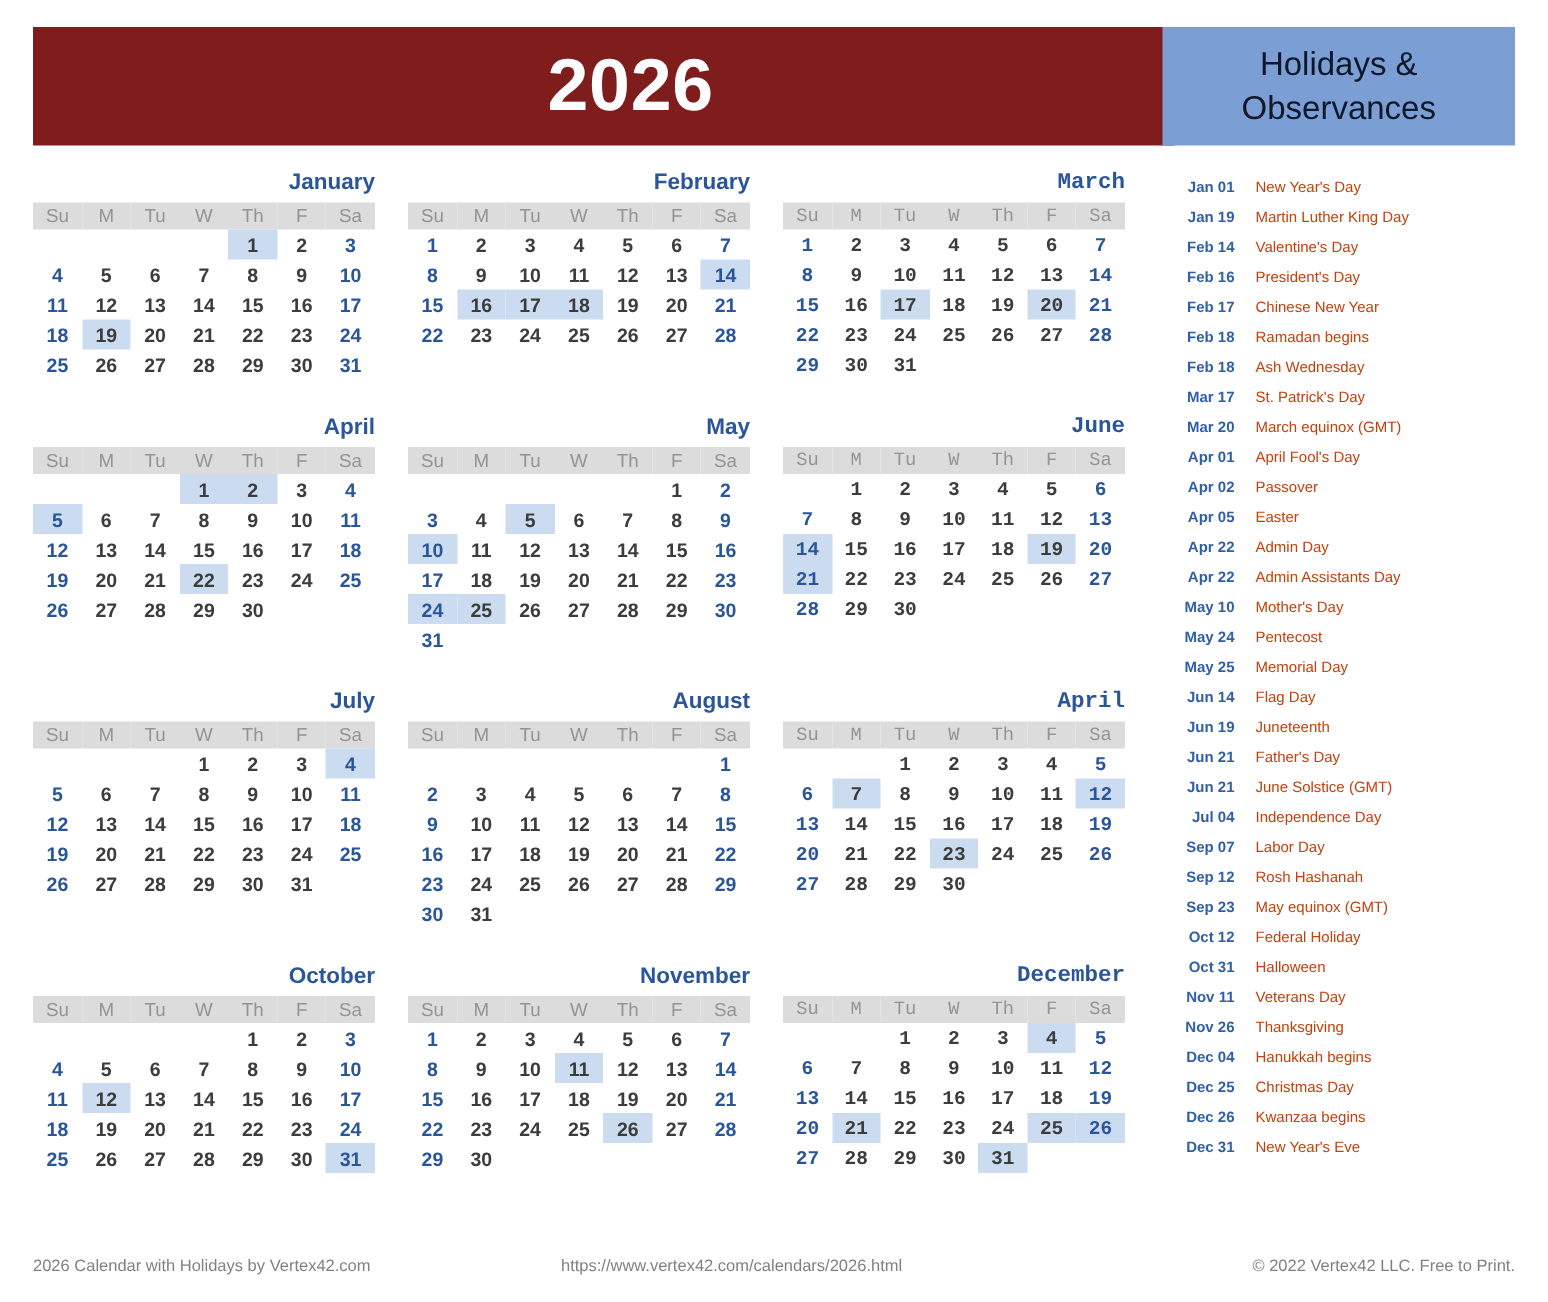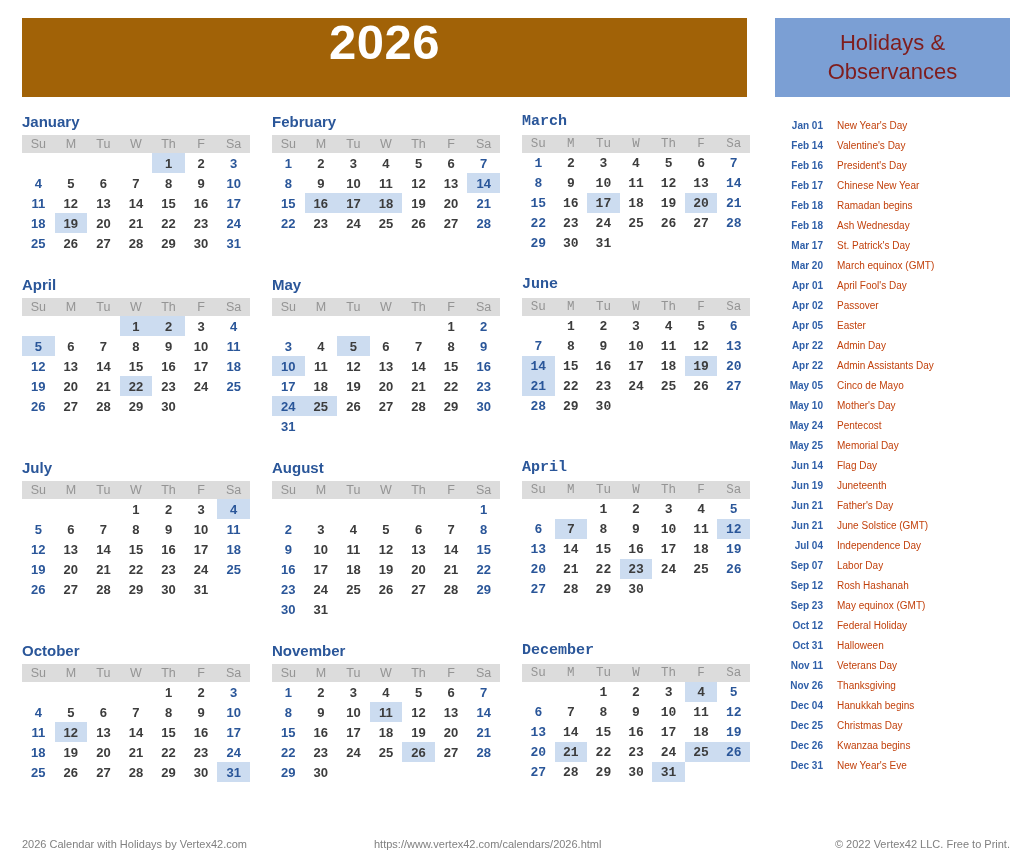--- a/index.html
+++ b/index.html
@@ -29,24 +29,25 @@
     top: 18px;
     width: 988px;
     height: 79px;
   }
   .year-banner {
     position: absolute;
     left: 0;
     top: 0;
     width: 725px;
     height: 79px;
-    background: #a16207;
+    background: #7f1d1d;
     display: flex;
-    align-items: flex-start;
+    align-items: center;
     justify-content: center;
+    padding-left: 36px;
   }
   .year-text {
     color: #ffffff;
     font-size: 49px;
     font-weight: bold;
     letter-spacing: 0.5px;
     line-height: 1;
   }
   .holidays-banner {
     position: absolute;
@@ -54,21 +55,21 @@
     top: 0;
     width: 235px;
     height: 79px;
     background: #7b9fd4;
     display: flex;
     align-items: center;
     justify-content: center;
     text-align: center;
   }
   .holidays-banner-text {
-    color: #7f1d1d;
+    color: #0f172a;
     font-size: 22px;
     font-weight: normal;
     line-height: 1.28;
   }
 
   
   .months-grid {
     position: absolute;
     left: 22px;
     top: 112px;
@@ -78,21 +79,21 @@
     display: flex;
   }
   .month {
     width: 228px;
     margin-right: 22px;
     margin-bottom: 22px;
   }
   .month:last-child { margin-right: 0; font-family: Liberation Mono, monospace; }
 
   .month-title {
-    text-align: left;
+    text-align: right;
     color: #2a5699;
     font-size: 15px;
     font-weight: bold;
     height: 20px;
     line-height: 20px;
     margin-bottom: 3px;
   }
   table.cal {
     border-collapse: collapse;
     width: 228px;
@@ -950,20 +951,24 @@
         </div>
       </div>
     </div>
 
   <div class="holidays-list">
       <div class="holiday-item">
         <span class="holiday-date">Jan 01</span>
         <span class="holiday-name">New Year's Day</span>
       </div>
       <div class="holiday-item">
+        <span class="holiday-date">Jan 19</span>
+        <span class="holiday-name">Martin Luther King Day</span>
+      </div>
+      <div class="holiday-item">
         <span class="holiday-date">Feb 14</span>
         <span class="holiday-name">Valentine's Day</span>
       </div>
       <div class="holiday-item">
         <span class="holiday-date">Feb 16</span>
         <span class="holiday-name">President's Day</span>
       </div>
       <div class="holiday-item">
         <span class="holiday-date">Feb 17</span>
         <span class="holiday-name">Chinese New Year</span>
@@ -996,24 +1001,20 @@
         <span class="holiday-date">Apr 05</span>
         <span class="holiday-name">Easter</span>
       </div>
       <div class="holiday-item">
         <span class="holiday-date">Apr 22</span>
         <span class="holiday-name">Admin Day</span>
       </div>
       <div class="holiday-item">
         <span class="holiday-date">Apr 22</span>
         <span class="holiday-name">Admin Assistants Day</span>
-      </div>
-      <div class="holiday-item">
-        <span class="holiday-date">May 05</span>
-        <span class="holiday-name">Cinco de Mayo</span>
       </div>
       <div class="holiday-item">
         <span class="holiday-date">May 10</span>
         <span class="holiday-name">Mother's Day</span>
       </div>
       <div class="holiday-item">
         <span class="holiday-date">May 24</span>
         <span class="holiday-name">Pentecost</span>
       </div>
       <div class="holiday-item">

